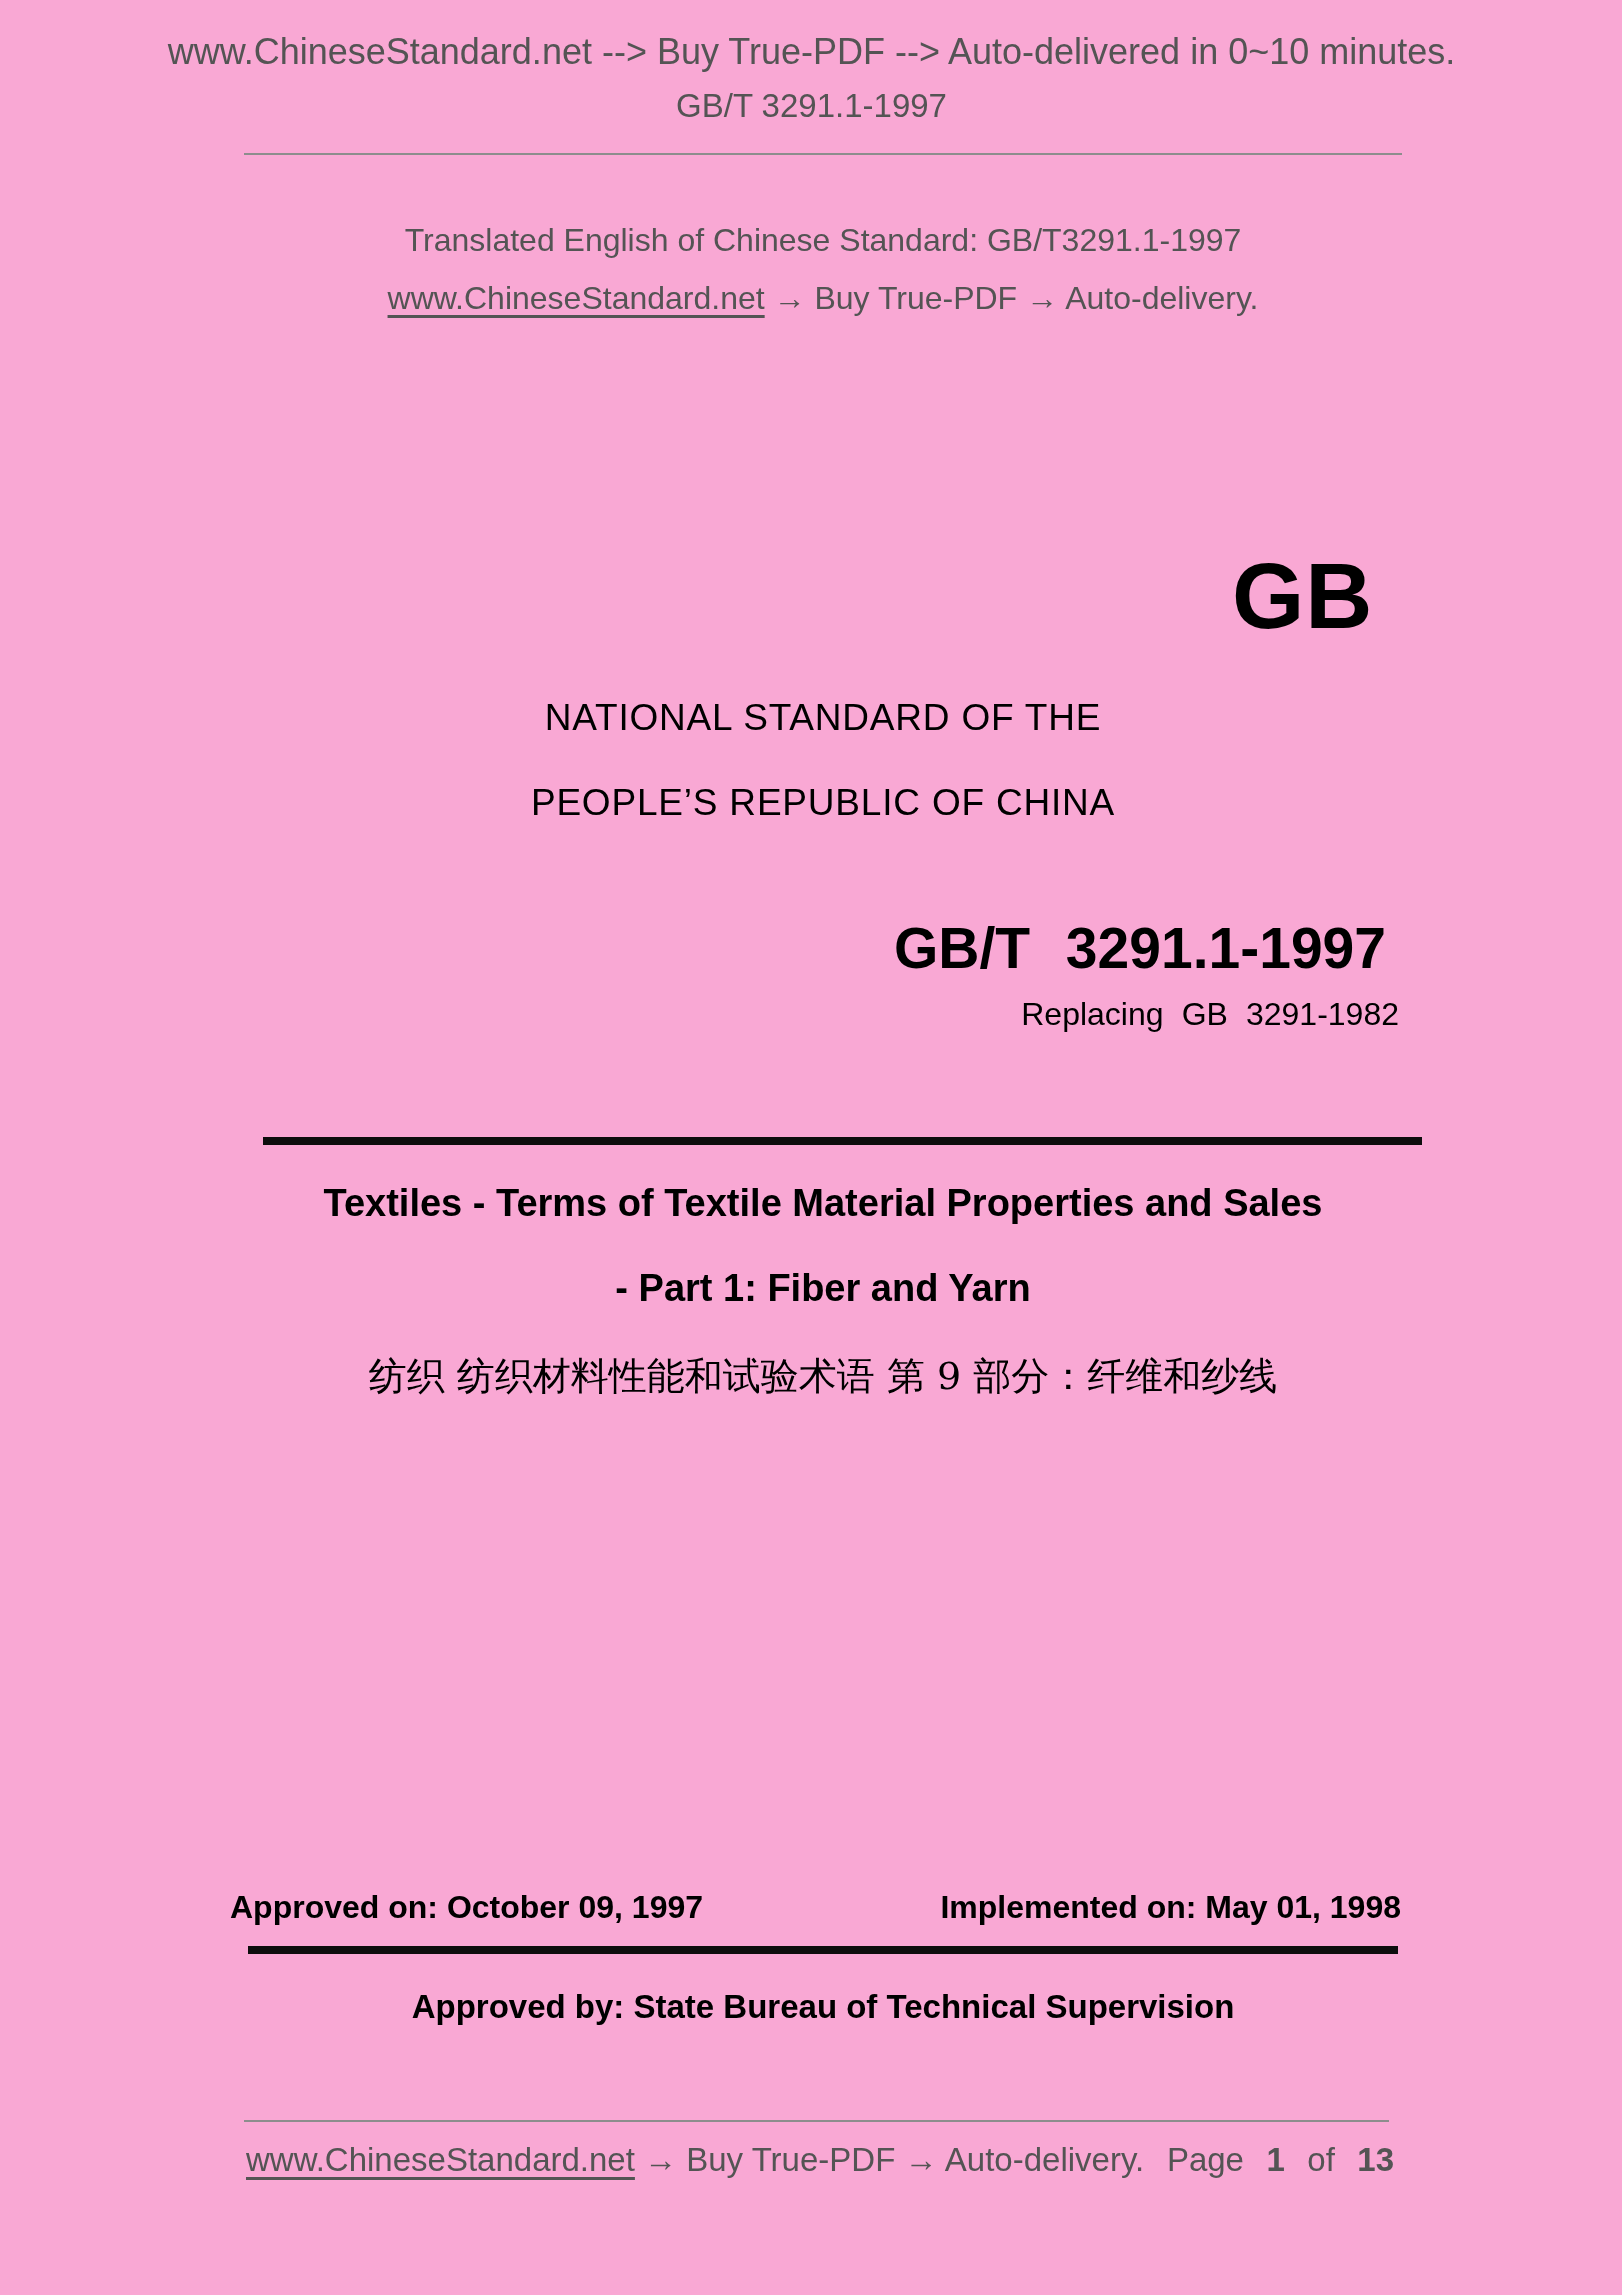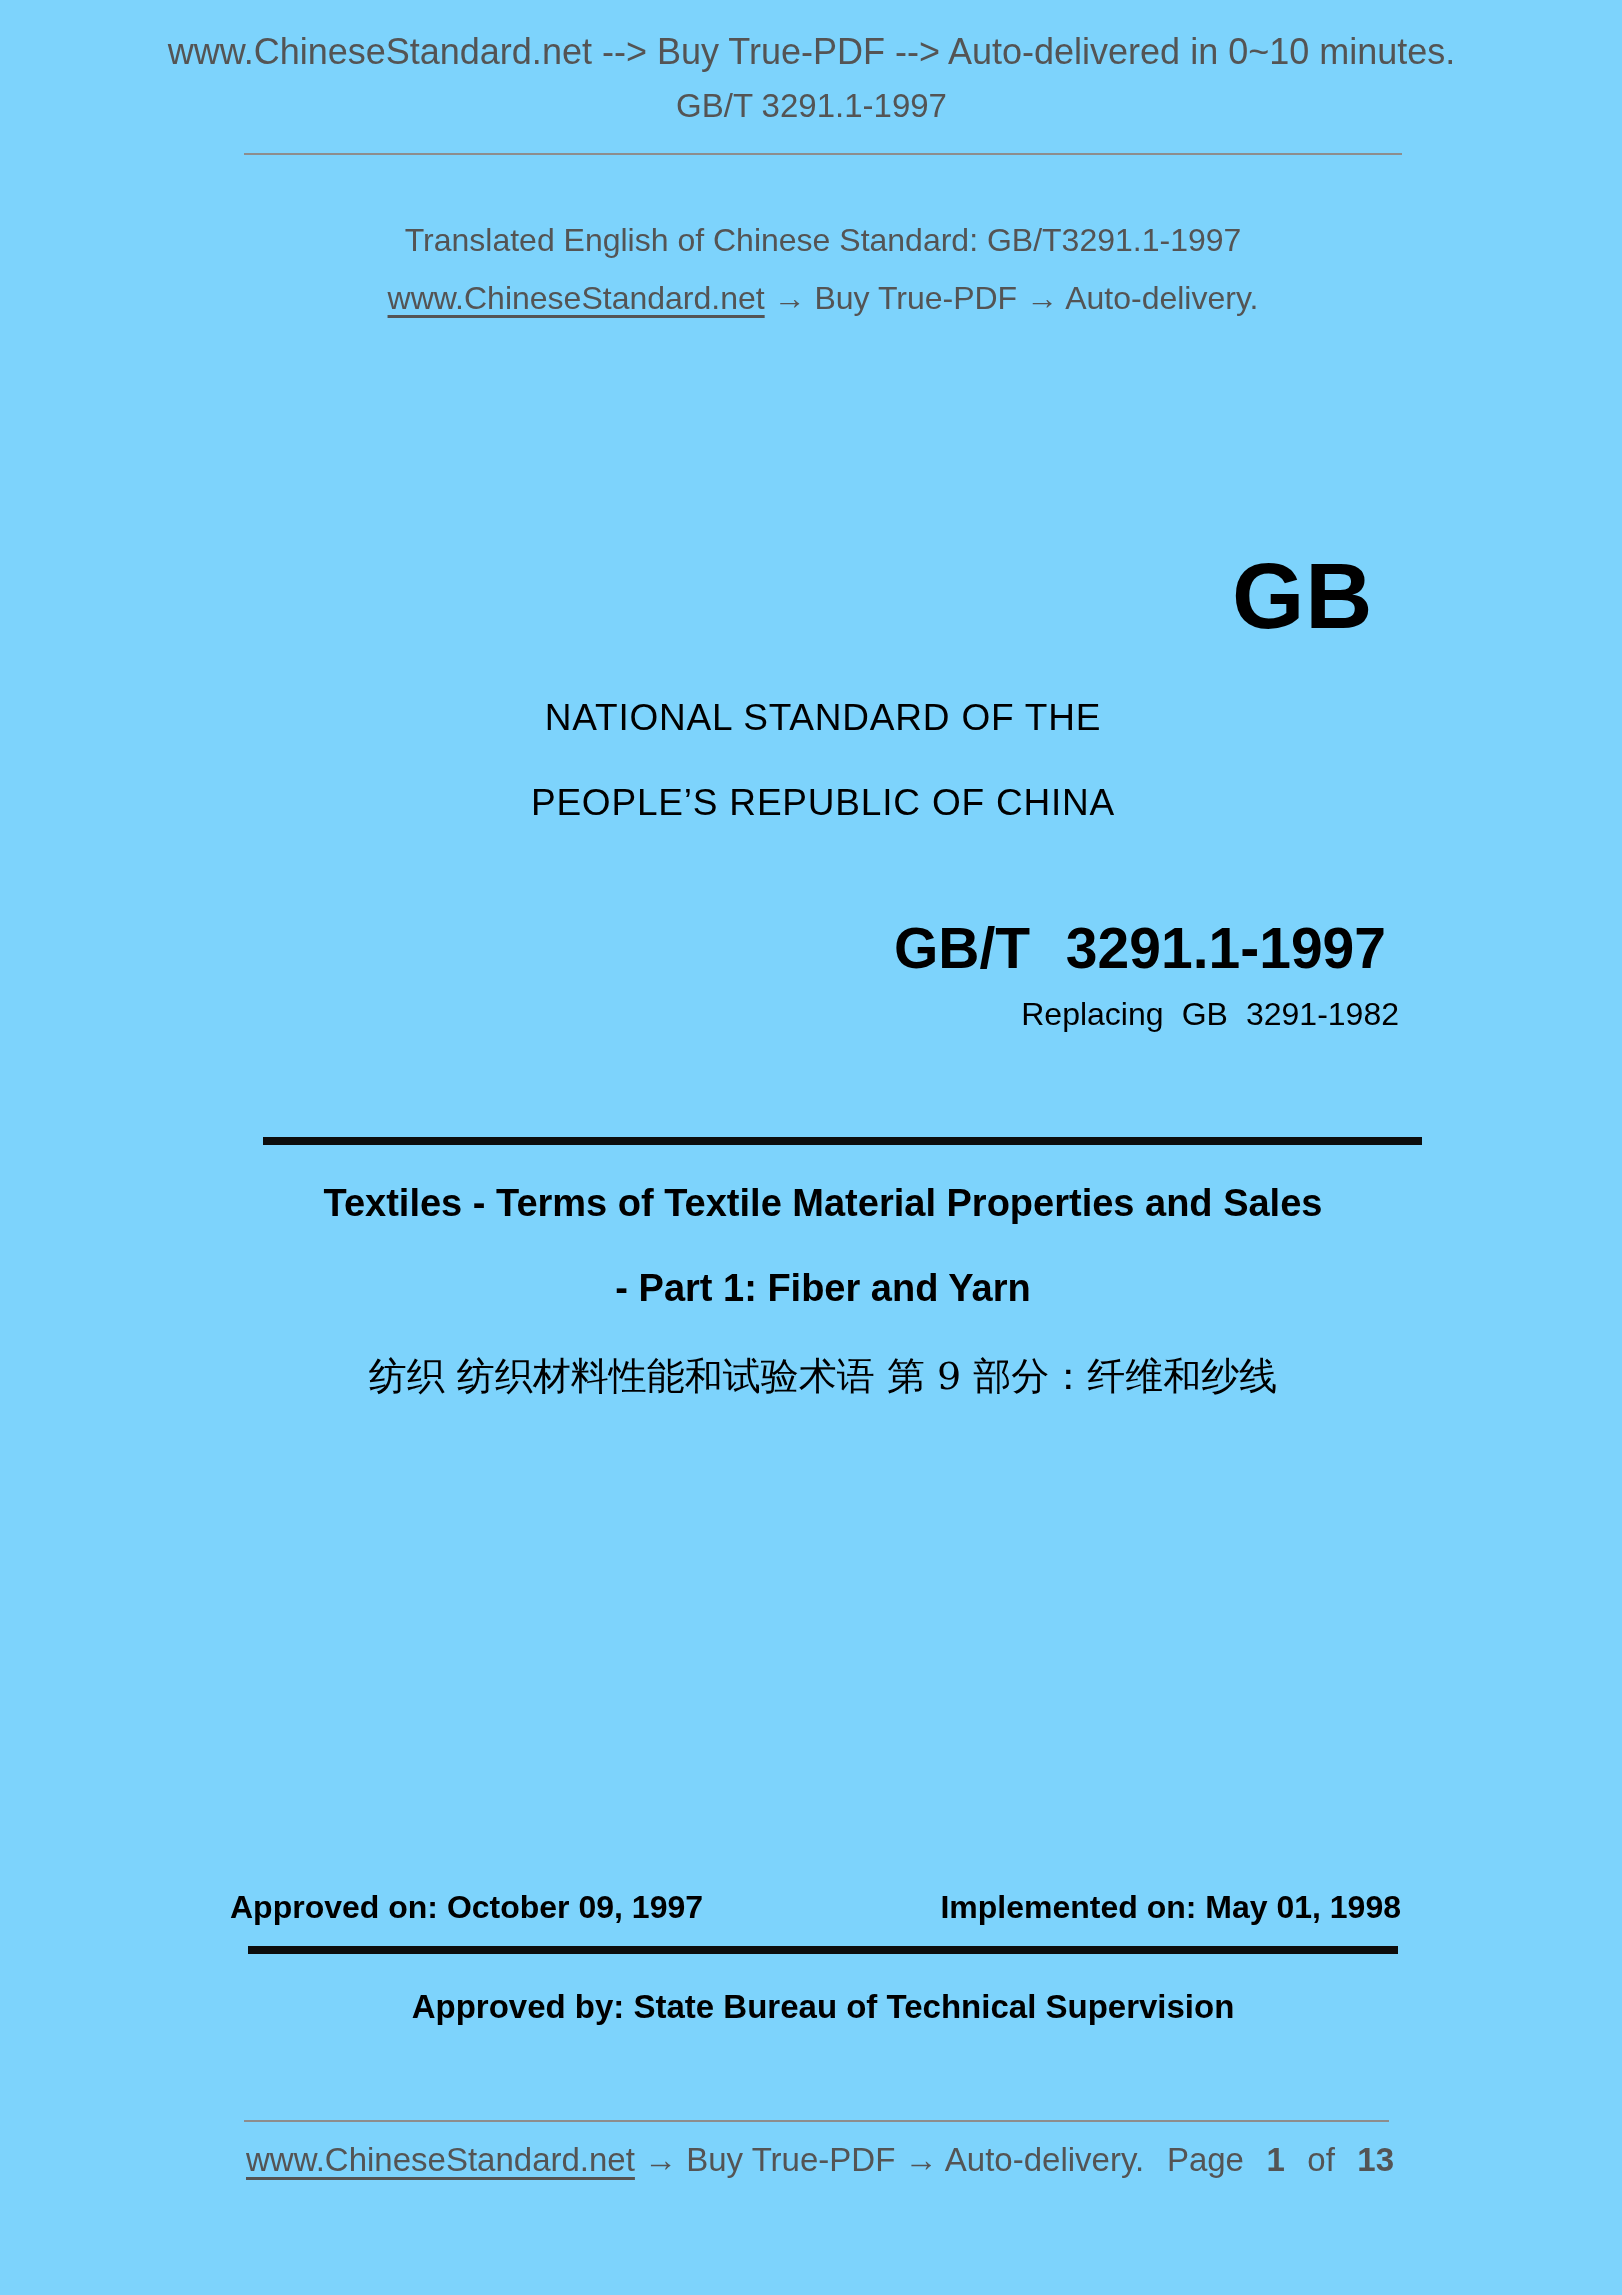--- a/index.html
+++ b/index.html
@@ -2,21 +2,21 @@
 <html style="font-size:13.3px"><head>
 <meta charset="utf-8">
 <style>
   * { margin: 0; padding: 0; box-sizing: border-box; }
   html, body { background: #ffffff; }
   body { font-family: "Liberation Sans", sans-serif; }
   .page {
     position: relative;
     width: 1623px;
     height: 2295px;
-    background: #7dd3fc;
+    background: #f9a8d4;
     overflow: hidden;
   }
   .abs { position: absolute; white-space: nowrap; }
   .center-page { left: 0; width: 1623px; text-align: center; }
   .center-content { left: 244px; width: 1158px; text-align: center; }
   .muted { color: #545454; }
   .black { color: #000000; }
   .bold { font-weight: bold; }
 
   .hdr1 { top: 32px; font-size: 36px; line-height: 1.1; }

